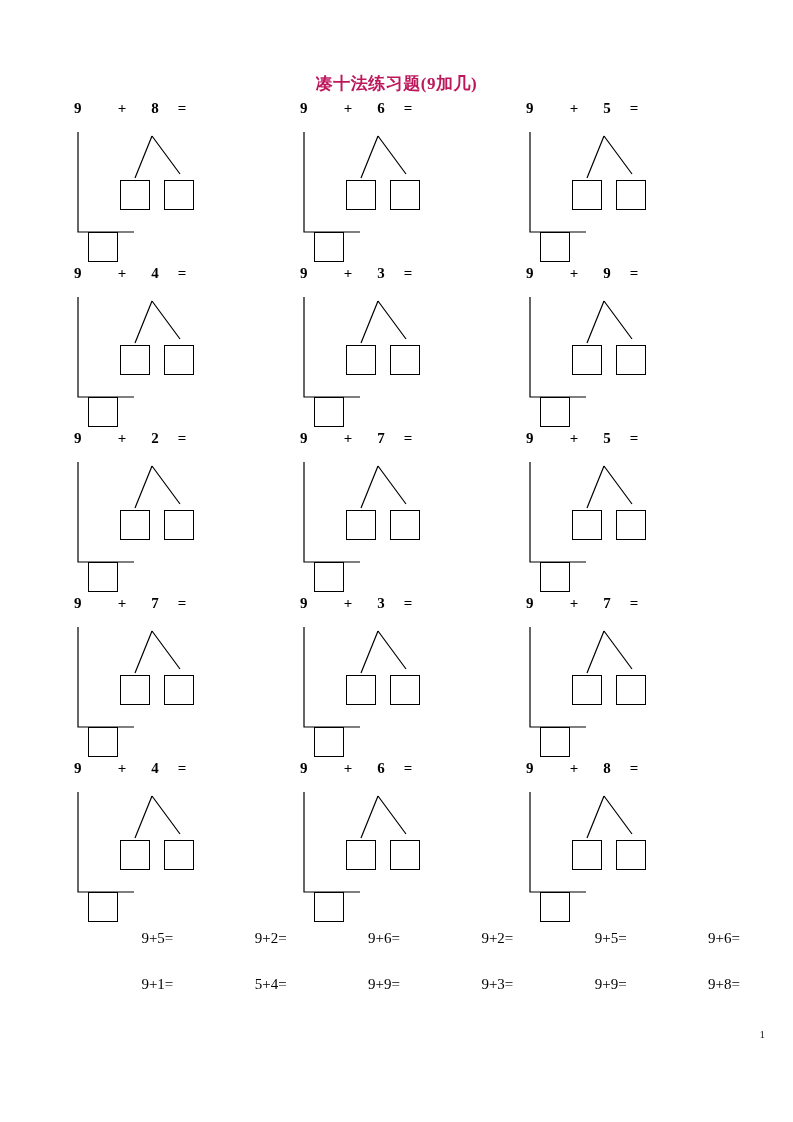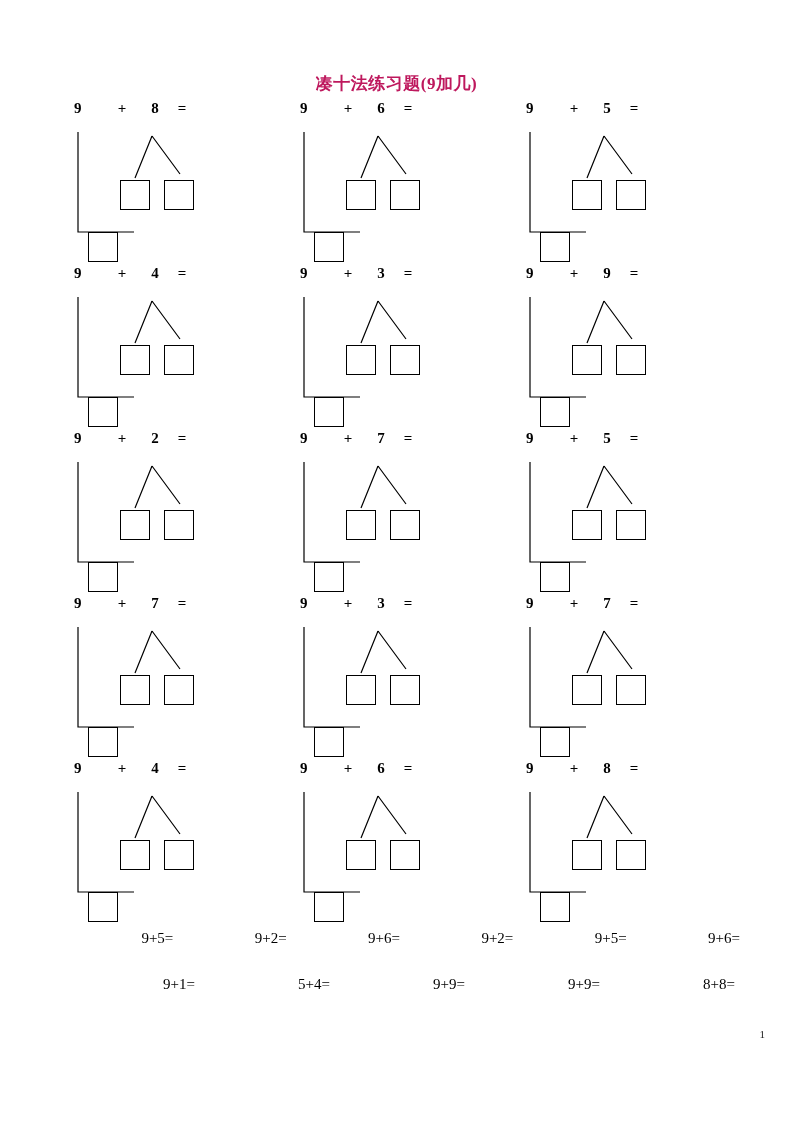--- a/index.html
+++ b/index.html
@@ -507,20 +507,21 @@
       <div class="bcell indent">9+2=</div>
       <div class="bcell indent">9+6=</div>
       <div class="bcell indent">9+2=</div>
       <div class="bcell indent">9+5=</div>
       <div class="bcell indent">9+6=</div>
     </div>
     <div class="brow">
       <div class="bcell indent">9+1=</div>
       <div class="bcell indent">5+4=</div>
       <div class="bcell indent">9+9=</div>
+      <div class="bcell indent">9+3=</div>
       <div class="bcell indent">9+9=</div>
-      <div class="bcell indent">8+8=</div>
+      <div class="bcell indent">9+8=</div>
     </div>
   </div>
 
   <div class="pagenum">1</div>
 
 </div>
 
 </body></html>

